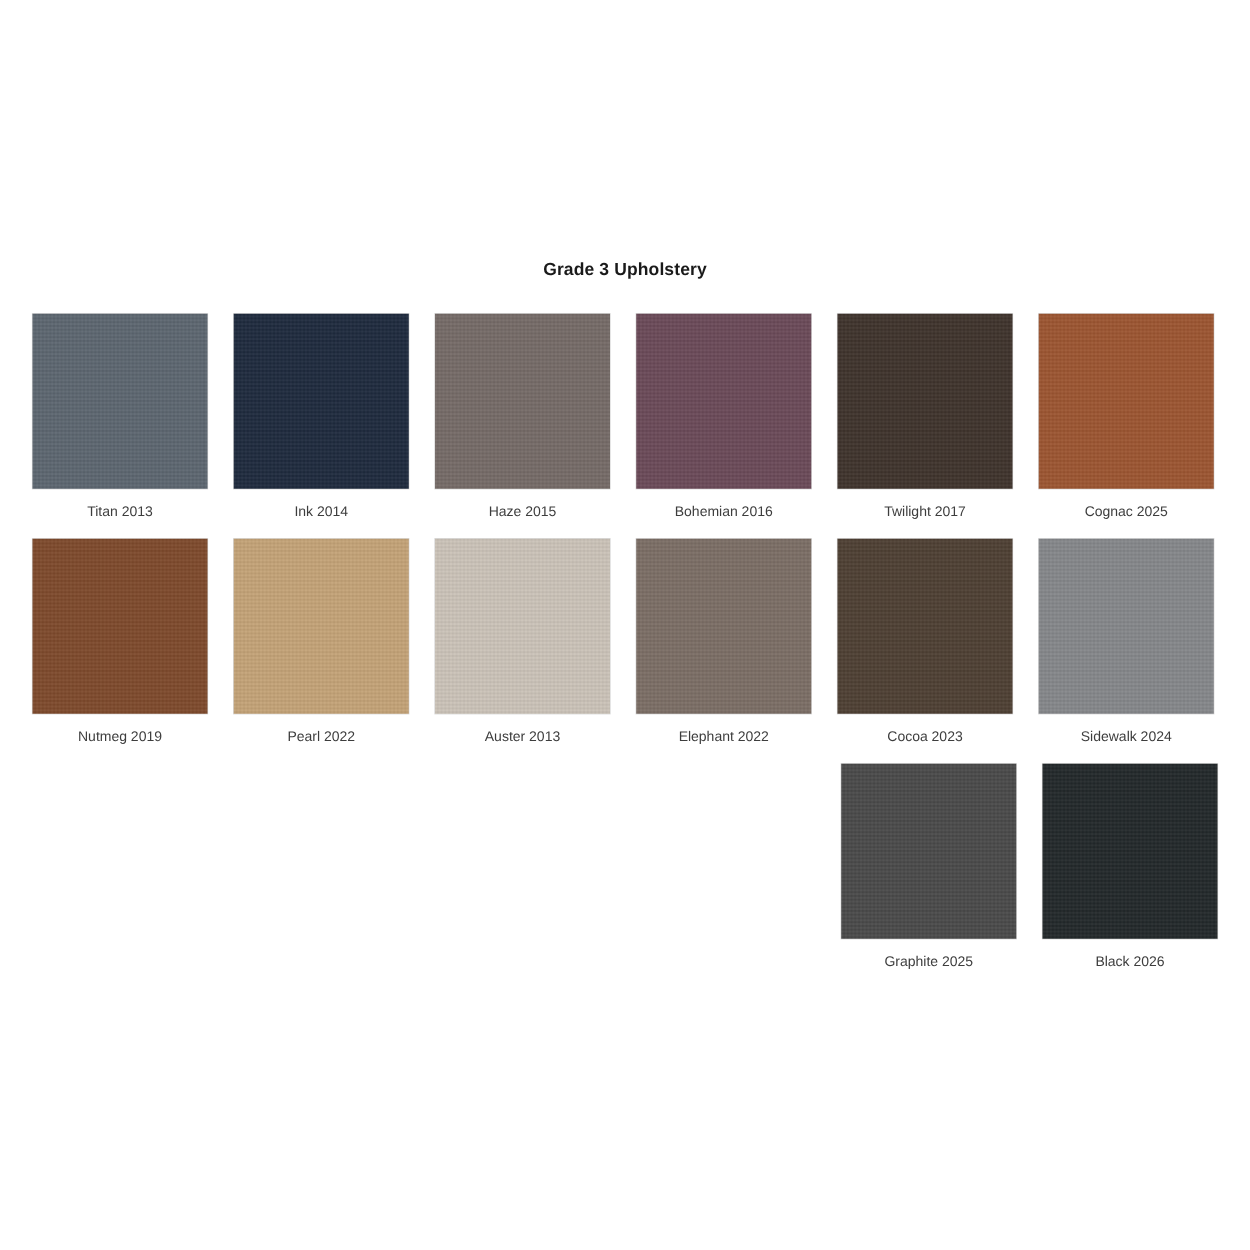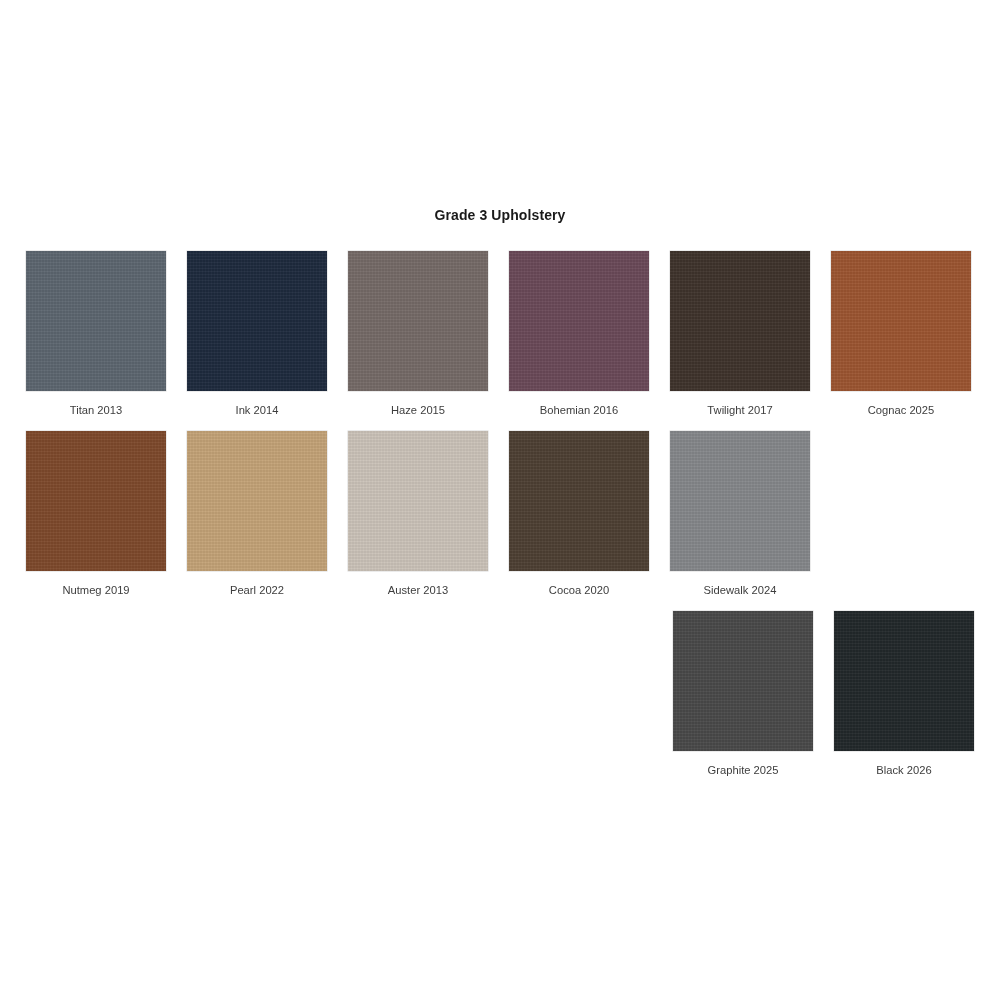--- a/index.html
+++ b/index.html
@@ -131,22 +131,26 @@
       </div>
       <div class="swatch-cell">
         <span class="swatch-chip" style="background: rgb(196, 163, 119);"></span>
         <span class="swatch-label">Pearl 2022</span>
       </div>
       <div class="swatch-cell">
         <span class="swatch-chip" style="background: rgb(203, 195, 184);"></span>
         <span class="swatch-label">Auster 2013</span>
       </div>
       <div class="swatch-cell">
+        <span class="swatch-chip" style="background: rgb(123, 110, 101);"></span>
+        <span class="swatch-label">Elephant 2022</span>
+      </div>
+      <div class="swatch-cell">
         <span class="swatch-chip" style="background: rgb(78, 63, 51);"></span>
-        <span class="swatch-label">Cocoa 2020</span>
+        <span class="swatch-label">Cocoa 2023</span>
       </div>
       <div class="swatch-cell">
         <span class="swatch-chip" style="background: rgb(133, 135, 138);"></span>
         <span class="swatch-label">Sidewalk 2024</span>
       </div>
     </div>
 
     <div class="swatch-row centered">
       <div class="swatch-cell">
         <span class="swatch-chip" style="background: rgb(74, 74, 74);"></span>

